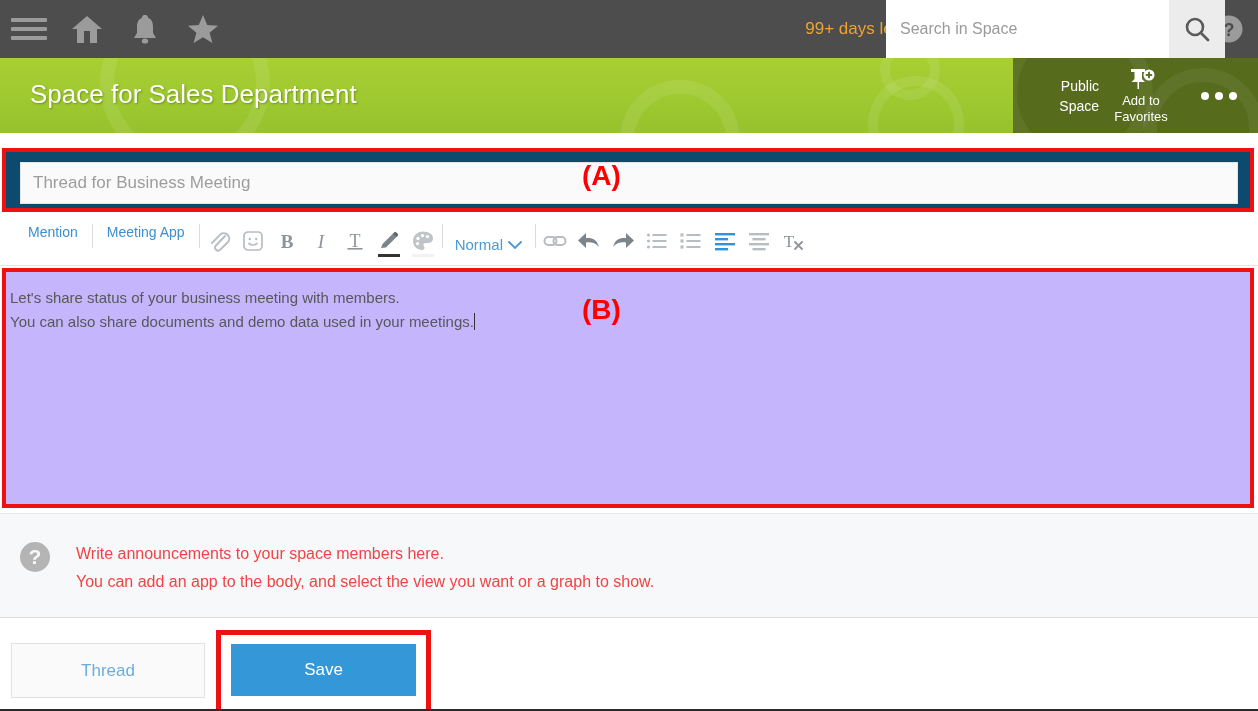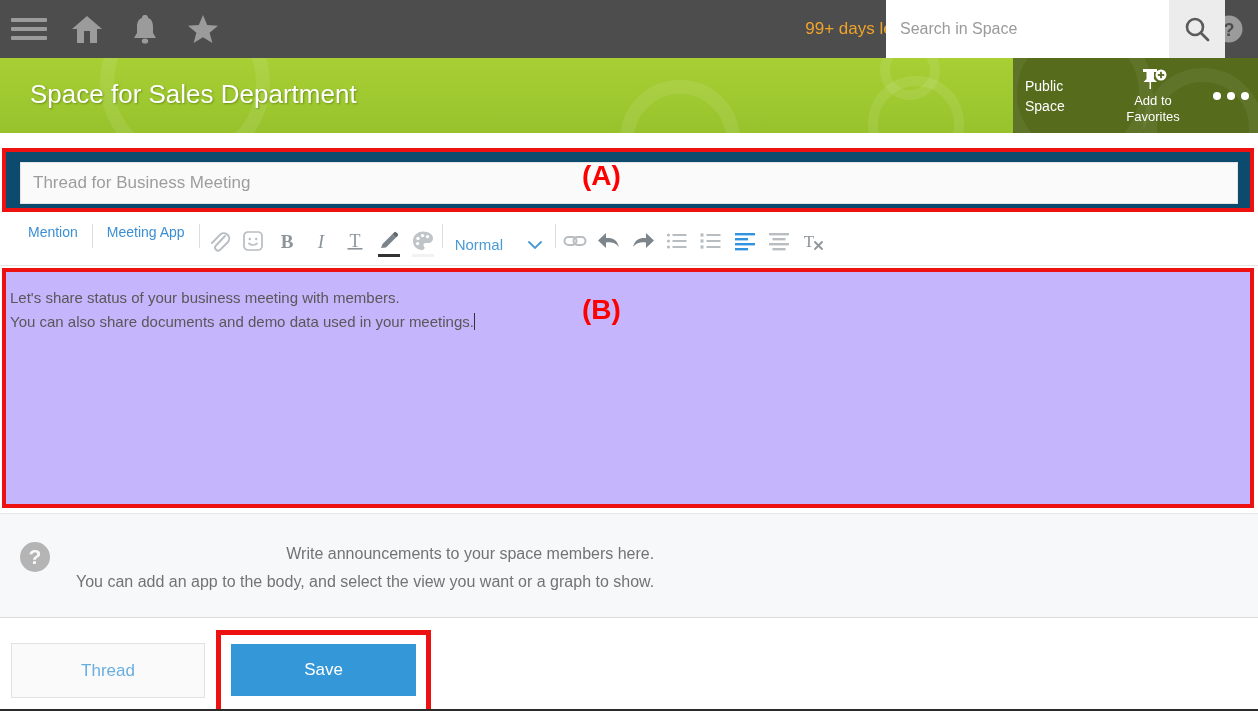--- a/index.html
+++ b/index.html
@@ -67,21 +67,21 @@
   .space-actions {
     position: absolute; right: 0; top: 0; height: 75px; width: 245px;
     background: #566b1c; display: flex; align-items: center;
     overflow: hidden;
   }
   .sa-deco { position:absolute; border-radius:50%; border: 14px solid rgba(255,255,255,0.06); }
   .sad1 { width: 150px; height: 150px; left: -10px; top: -40px;}
   .sad2 { width: 120px; height: 120px; left: 130px; top: 10px;}
   .public-space {
     position: relative; color: #fff; font-size: 14px; line-height: 20px;
-    width: 86px; text-align: left; cursor: pointer; margin-left: 12px;
+    width: 86px; text-align: right; cursor: pointer;
   }
   .fav {
     position: relative; color: #fff; font-size: 13px; line-height: 16px;
     text-align: center; width: 84px; cursor: pointer;
   }
   .fav .pin { display:block; height: 26px; }
   .dots {
     position: relative; margin-left: 18px; display: flex; gap: 6px; cursor: pointer;
   }
   .dots i { width: 8px; height: 8px; border-radius: 50%; background: #fff; display:block; }
@@ -123,21 +123,21 @@
   .tsep { width: 1px; height: 24px; background: #dcdcdc; margin: 0 2px; }
   .tbtn {
     width: 34px; height: 34px; display: flex; align-items: center;
     justify-content: center; color: #b8bdc2; cursor: pointer; position: relative;
   }
   .tbtn.dark { color: #8d949a; }
   .tbtn.blue { color: #2f93e0; }
   .tbtn .ul { position: absolute; bottom: 1px; left: 6px; width: 22px; height: 3px; background: #333; }
   .tbtn .ul.white { background: #f2f2f2; }
   .normal-sel {
-    display: flex; align-items: center; gap: 24px; color: #4a9ad6;
+    display: flex; align-items: center; gap: 4px; color: #4a9ad6;
     font-size: 15px; padding: 0 10px; cursor: pointer;
   }
 
   
   .body-hl {
     position: absolute; left: 2px; top: 268px; width: 1252px; height: 240px;
     border: 4px solid #ee1111; background: #c4b5fd;
   }
   .body-text {
     padding: 14px 4px 0 4px; font-size: 15px; color: #585858; line-height: 24px;
@@ -148,21 +148,21 @@
   .help {
     position: absolute; left: 0; top: 513px; width: 1258px; height: 105px;
     background: #f7f8fa; border-top: 1px solid #e6e6e6; border-bottom: 1px solid #dcdcdc;
     display: flex; align-items: flex-start; padding: 26px 0 0 20px;
   }
   .help-icon {
     width: 30px; height: 30px; border-radius: 50%; background: #b4b4b4;
     color: #f7f8fa; font-size: 21px; font-weight: bold; display:flex;
     align-items: center; justify-content: center; flex: none; margin-top: 2px;
   }
-  .help-lines { margin-left: 26px; font-size: 16px; color: #737373; line-height: 28px; text-align: right; }
+  .help-lines { margin-left: 26px; font-size: 16px; color: #ef4444; line-height: 28px; }
 
   
   .footer { position: absolute; left: 0; top: 620px; width: 1258px; height: 91px; background:#fff; }
   .cancel-btn {
     position: absolute; left: 11px; top: 23px; width: 194px; height: 55px;
     background: #fafafa; border: 1px solid #e2e2e2; color: #6aaede;
     font-size: 17px; cursor: pointer; font-family: inherit;
   }
   .save-hl {
     position: absolute; left: 216px; top: 630px; width: 215px; height: 88px;

